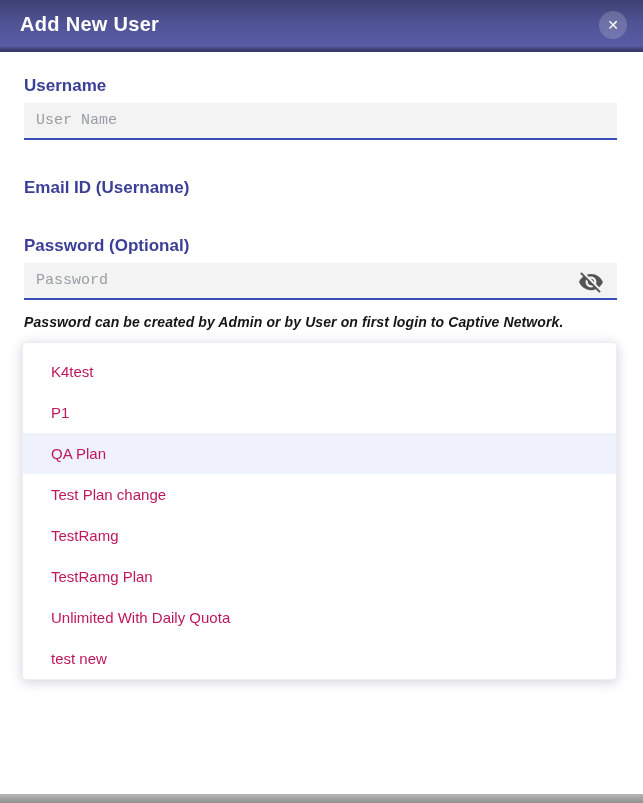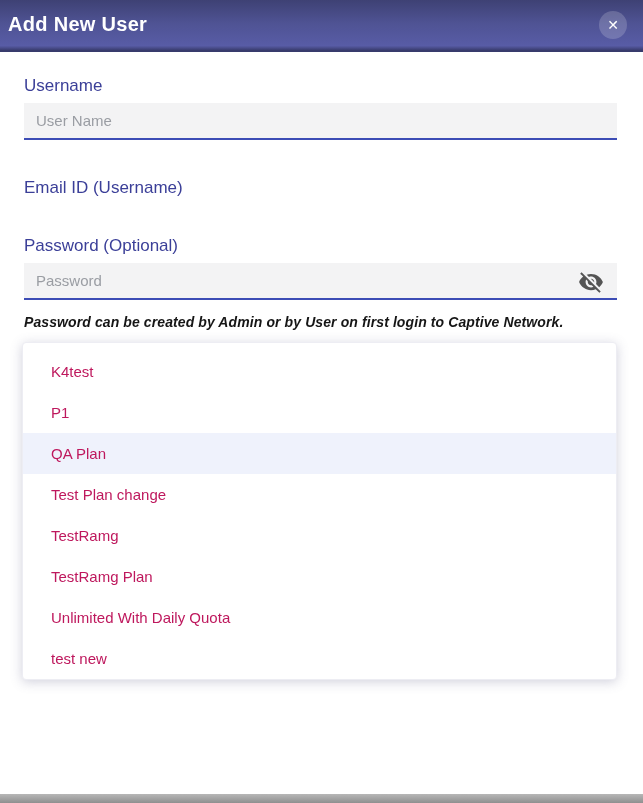--- a/index.html
+++ b/index.html
@@ -11,21 +11,21 @@
     overflow: hidden;
   }
 
   
   .modal-header {
     height: 52px;
     background: linear-gradient(180deg, #3e4174 0%, #4f5394 45%, #585ca6 88%, #383b6c 97%, #383b6c 100%);
     display: flex;
     align-items: center;
     justify-content: space-between;
-    padding: 0 16px 4px 8px;
+    padding: 0 16px 4px 20px;
   }
   .modal-title {
     color: #ffffff;
     font-size: 20px;
     font-weight: 600;
     letter-spacing: 0.3px;
   }
   .close-btn {
     width: 28px;
     height: 28px;
@@ -38,34 +38,34 @@
     text-align: center;
     cursor: pointer;
     margin-top: 2px;
   }
 
   
   .content { padding: 0 26px 0 24px; }
   .field-label {
     display: block;
     font-size: 17px;
-    font-weight: 400;
+    font-weight: 700;
     color: #3b3f98;
     line-height: 20px;
   }
   .fg-username { margin-top: 24px; }
   .fg-email, .fg-password { margin-top: 38px; }
   .input-wrap { position: relative; margin-top: 7px; }
   .text-input {
     width: 100%;
     height: 37px;
     background: #f3f3f4;
     border: none;
     border-bottom: 2px solid #3c4cb5;
-    font-family: Liberation Sans, sans-serif;
+    font-family: Liberation Mono, monospace;
     font-size: 15px;
     color: #333333;
     padding: 0 44px 0 12px;
     outline: none;
   }
   .text-input::placeholder { color: #9a9da3; opacity: 1; }
   .eye-toggle {
     position: absolute;
     right: 12px;
     top: 5px;

